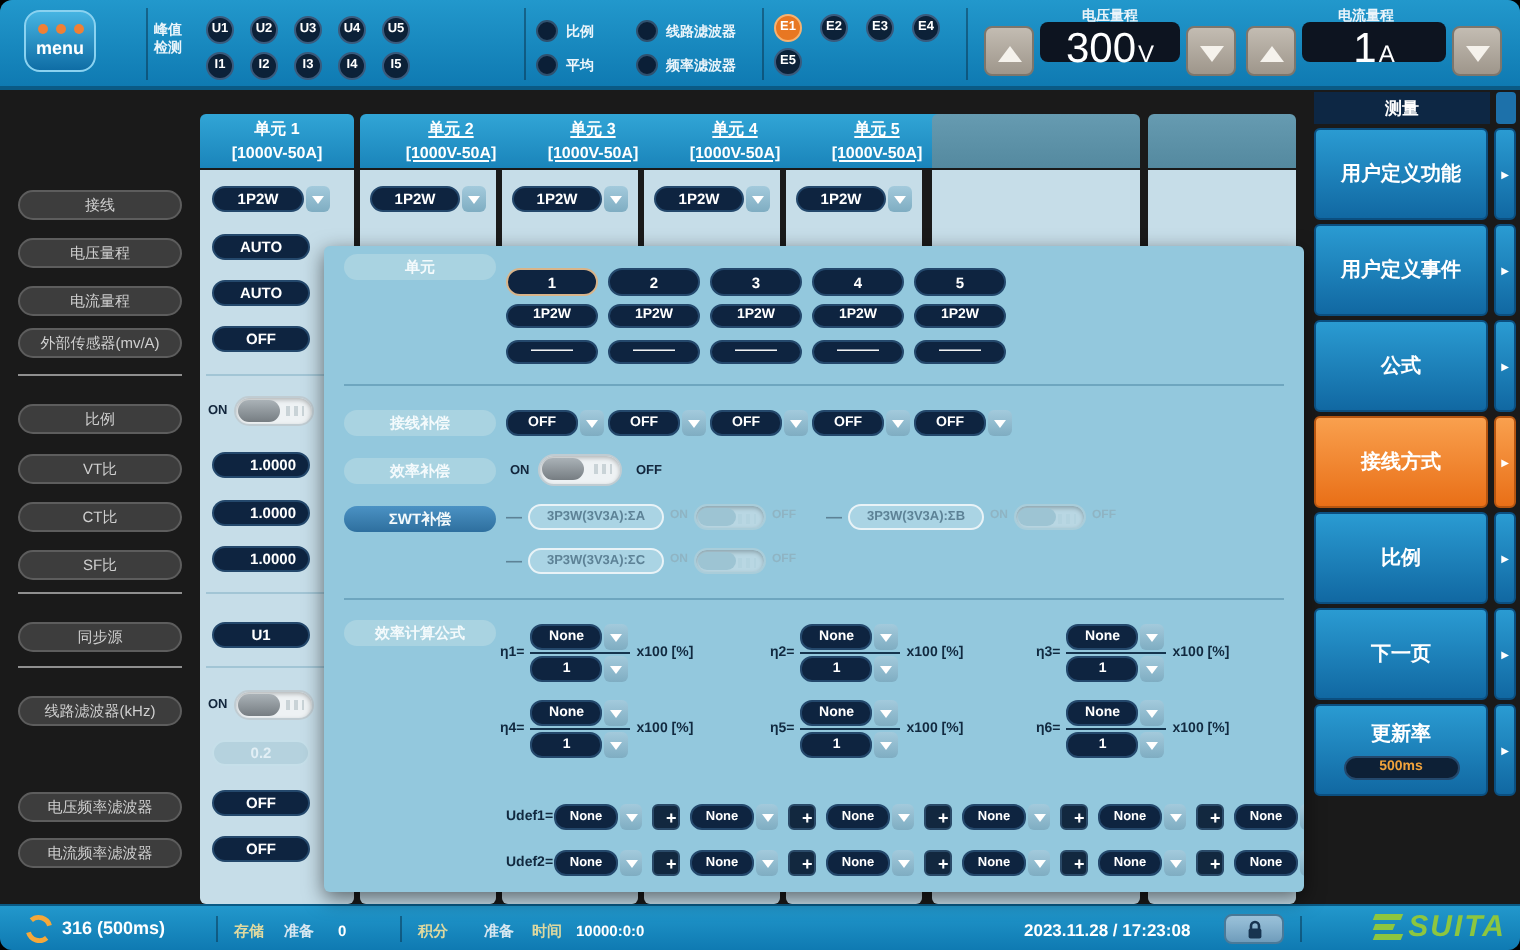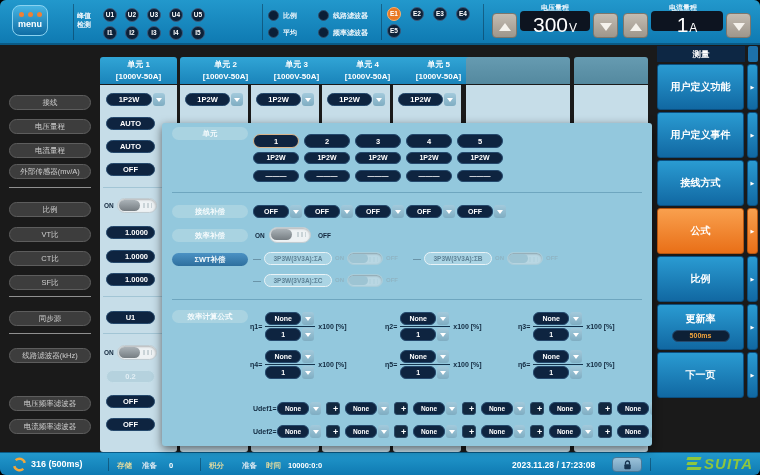--- a/index.html
+++ b/index.html
@@ -53,21 +53,21 @@
   .lp-pill:nth-of-type(10){top:348px}.lp-pill:nth-of-type(11){top:396px}.lp-pill:nth-of-type(12){top:419px}
   .lsep{position:absolute;left:9px;width:82px;height:1px;background:#8f8f8f;}
   .csep{position:absolute;left:103px;width:71px;height:1px;background:#a2c5d5;z-index:2;}
 
   
   .uhead{position:absolute;top:57px;height:27px;background:linear-gradient(180deg,#31a5d6,#1a84ba);border-radius:3px 3px 0 0;color:#fff;text-align:center;font-size:8px;font-weight:600;line-height:12px;padding-top:2px;}
   .ubody{position:absolute;top:85px;height:367px;background:#c6dde8;border-radius:0 0 3px 3px;}
   .col1 .uhead{left:100px;width:77px;}
   .col1 .ubody{left:100px;width:77px;}
   .ucols .ucol{position:absolute;top:0;width:68px;}
-  .ucols .ucol .uhead{width:91px;left:0;}
+  .ucols .ucol .uhead{width:91px;left:0;text-decoration:underline;}
   .ucols .ucol .ubody{width:68px;left:0;}
   .ucols .ucol:nth-of-type(1){left:180px}.ucols .ucol:nth-of-type(2){left:251px}
   .ucols .ucol:nth-of-type(3){left:322px}.ucols .ucol:nth-of-type(4){left:393px}
   .emptycol .uhead{background:linear-gradient(180deg,#669bb1,#54899f);}
   .ec6 .uhead{left:466px;width:104px;}  .ec6 .ubody{left:466px;width:104px;}
   .ec7 .uhead{left:574px;width:74px;}   .ec7 .ubody{left:574px;width:74px;}
 
   .vpill{position:absolute;background:#0e2440;border:1px solid #24486c;border-radius:7px;color:#fff;font-size:7.5px;font-weight:bold;height:13px;line-height:11px;text-align:center;z-index:2;}
   .vpill.num{text-align:right;padding-right:6px;}
   .vpill.dis{background:#b5d2de;border-color:#c6dfe9;color:#e2eff5;text-align:center;}
@@ -660,63 +660,63 @@
           <span>用户定义事件</span>
 
         </div>
         <div class="rarrow">
           <span>▶</span>
         </div>
       </div>
 
       <div class="rwrap">
         <div class="rbtn">
-          <span>接线方式</span>
+          <span>公式</span>
 
         </div>
         <div class="rarrow">
           <span>▶</span>
         </div>
       </div>
 
       <div class="rwrap">
         <div class="rbtn">
-          <span>公式</span>
+          <span>接线方式</span>
 
         </div>
         <div class="rarrow">
           <span>▶</span>
         </div>
       </div>
 
 
       <div class="rwrap">
         <div class="rbtn">
           <span>比例</span>
+
+        </div>
+        <div class="rarrow">
+          <span>▶</span>
+        </div>
+      </div>
+
+      <div class="rwrap">
+        <div class="rbtn">
+          <span>下一页</span>
 
         </div>
         <div class="rarrow">
           <span>▶</span>
         </div>
       </div>
 
       <div class="rwrap">
         <div class="rbtn">
           <span>更新率</span>
           <span class="rbadge">500ms</span>
-        </div>
-        <div class="rarrow">
-          <span>▶</span>
-        </div>
-      </div>
-
-      <div class="rwrap">
-        <div class="rbtn">
-          <span>下一页</span>
-
         </div>
         <div class="rarrow">
           <span>▶</span>
         </div>
       </div>
     </div>
 
   <div class="bottombar">
     <span class="bsync">
       <svg width="15" height="15" viewBox="0 0 16 16">

